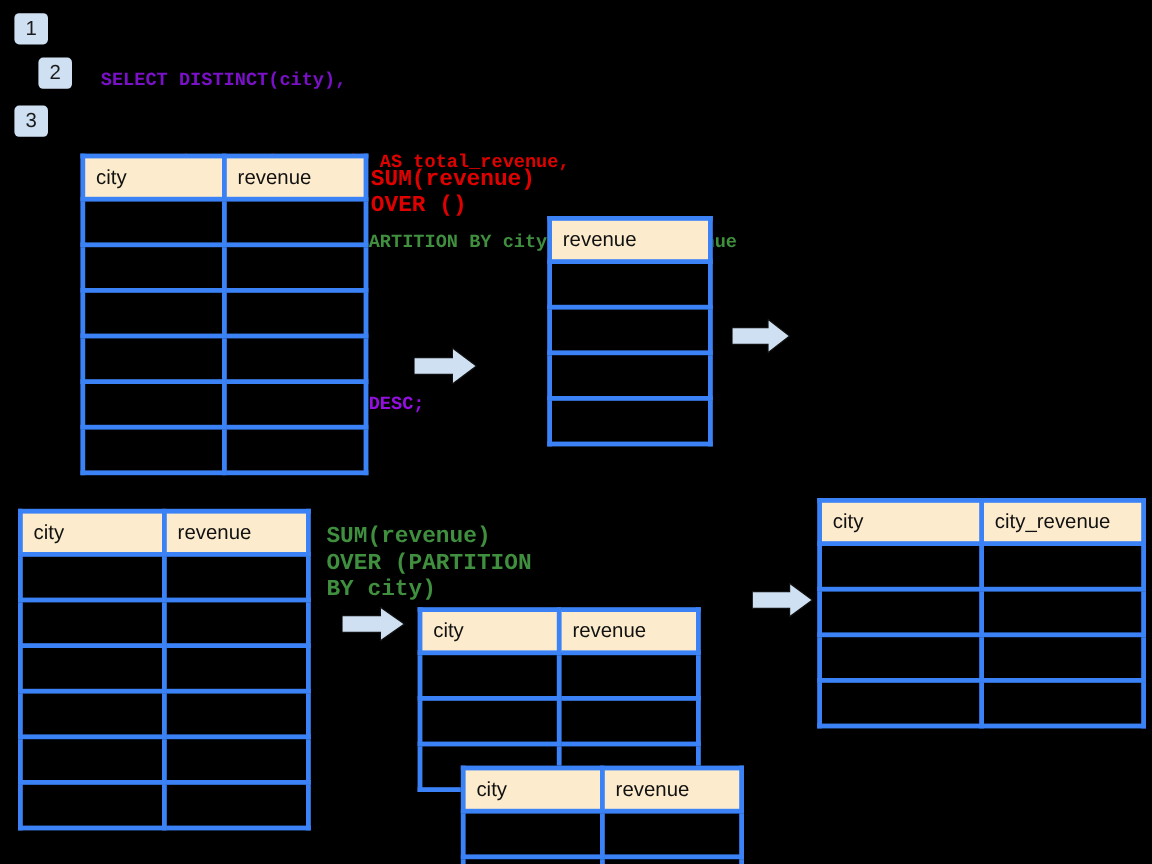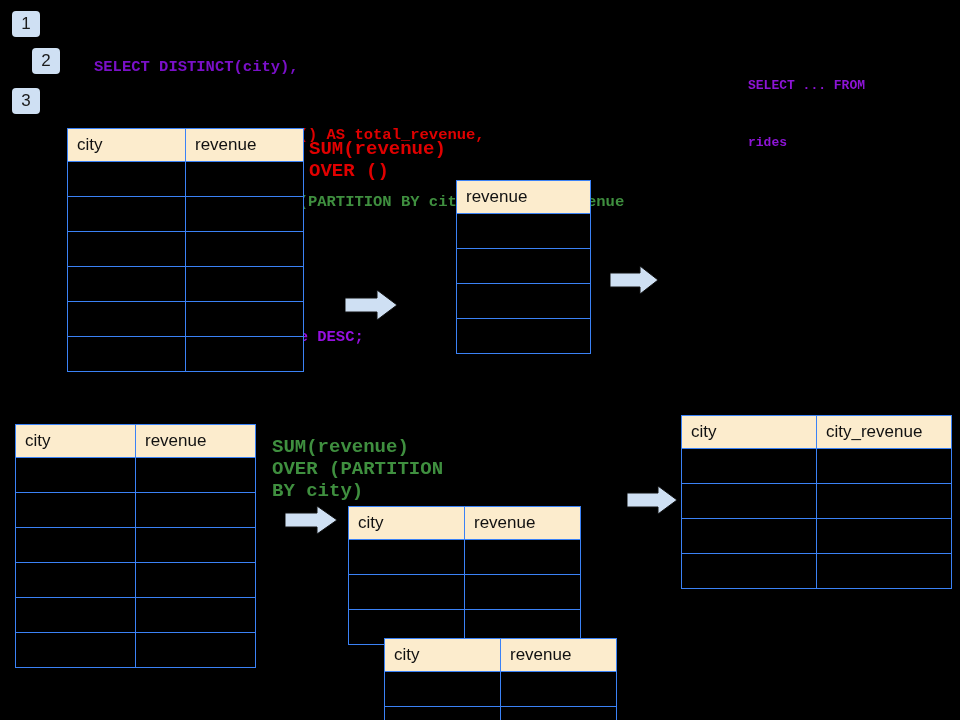--- a/index.html
+++ b/index.html
@@ -76,21 +76,21 @@
   .annot.green { color: #3f8f3f; }
 
   
   .tbl {
     position: absolute;
     border-collapse: collapse;
     table-layout: fixed;
     background: #000000;
   }
   .tbl td {
-    border: 1px solid #3b82f6;
+    border: 4px solid #3b82f6;
     background: #000000;
     padding: 0;
   }
   .tbl td.th {
     background: #fceccd;
     color: #111111;
     font-family: "Liberation Sans", sans-serif;
     font-size: 17px;
     padding: 6px 0 6px 9px;
     text-align: left;
@@ -106,32 +106,28 @@
 </style>
 </head>
 <body>
 
 <div id="canvas">
 
   <div class="step-badge" style="left:12px;  top:11px;">1</div>
   <div class="step-badge" style="left:32px;  top:48px;">2</div>
   <div class="step-badge" style="left:12px;  top:88px;">3</div>
 
-  <div class="sql-block" style="left:94px; top:11px;">
+  <div class="sql-block" style="left:84px; top:11px;">
     <div class="sql-line c-violet">SELECT DISTINCT(city),</div>
     <div class="sql-line c-red">    SUM(revenue) OVER () AS total_revenue,</div>
     <div class="sql-line c-green">    SUM(revenue) OVER (PARTITION BY city) as city_revenue</div>
     <div class="sql-line c-violet2">  FROM rides</div>
     <div class="sql-line c-violet2">  ORDER by city_revenue DESC;</div>
   </div>
 
-  <div class="sql-side" style="left:748px; top:38px;">
-    <div>SELECT ... FROM</div>
-    <div>rides</div>
-  </div>
 
   <div class="annot red" style="left:309px; top:138px;">SUM(revenue)
 OVER ()</div>
 
   <div class="annot green" style="left:272px; top:436px;">SUM(revenue)
 OVER (PARTITION
 BY city)</div>
 
   <table class="tbl" style="left:67px; top:128px; width:236px;">
     <colgroup>

